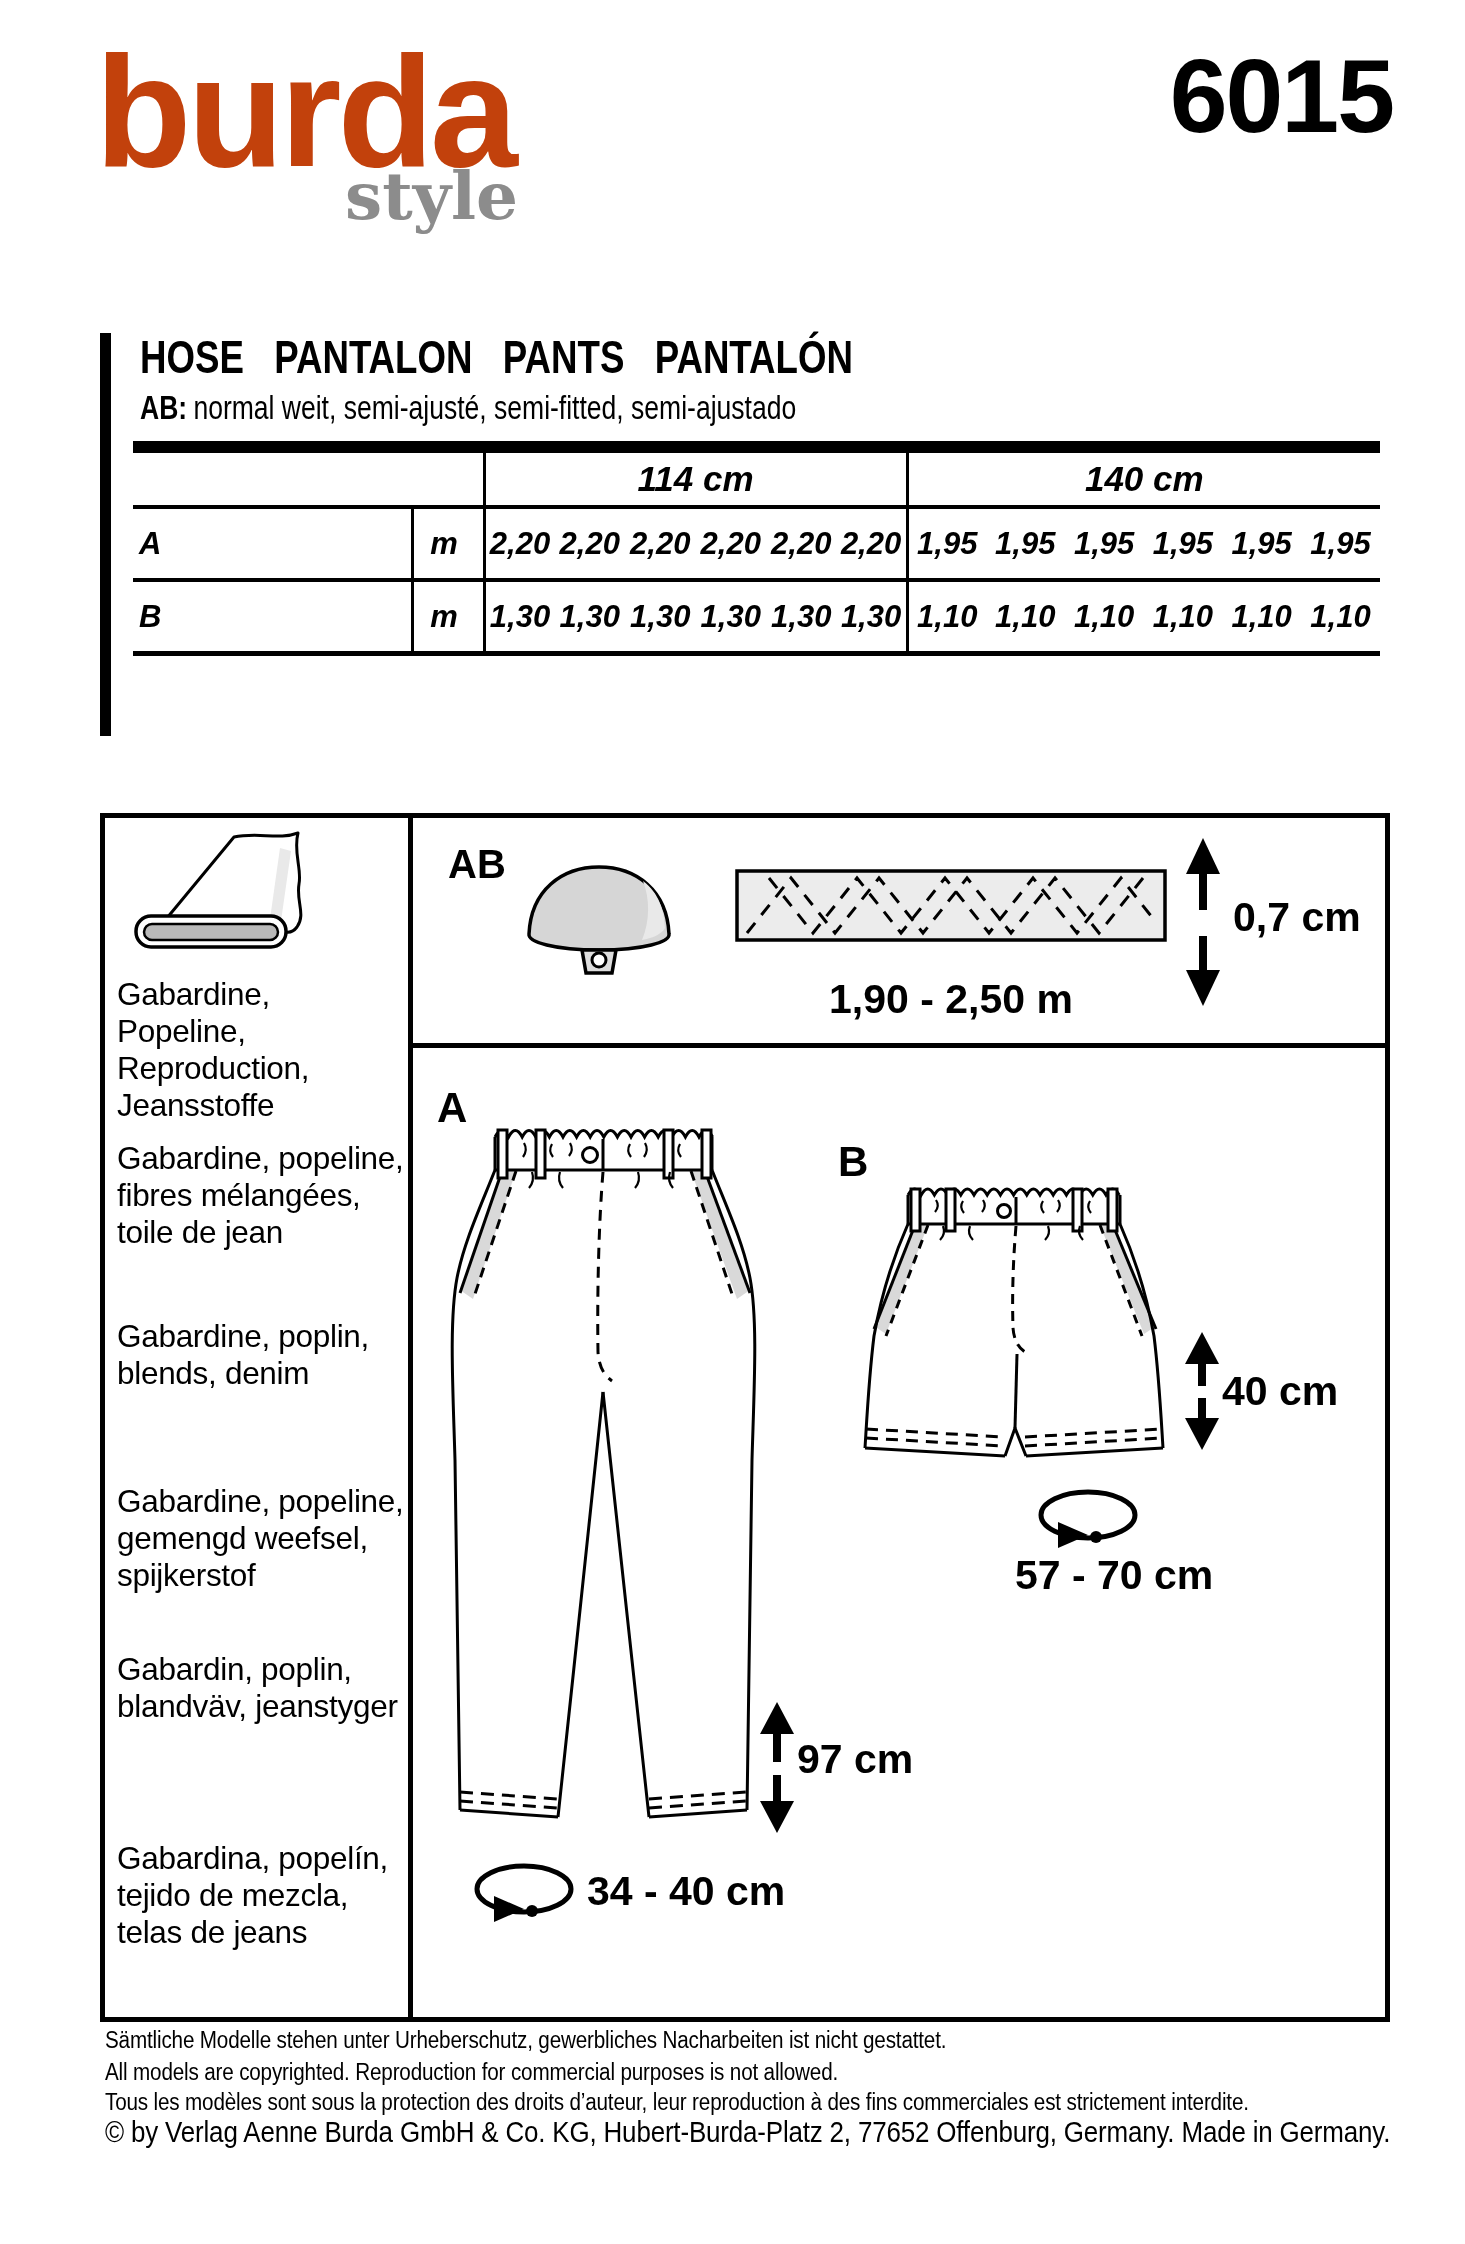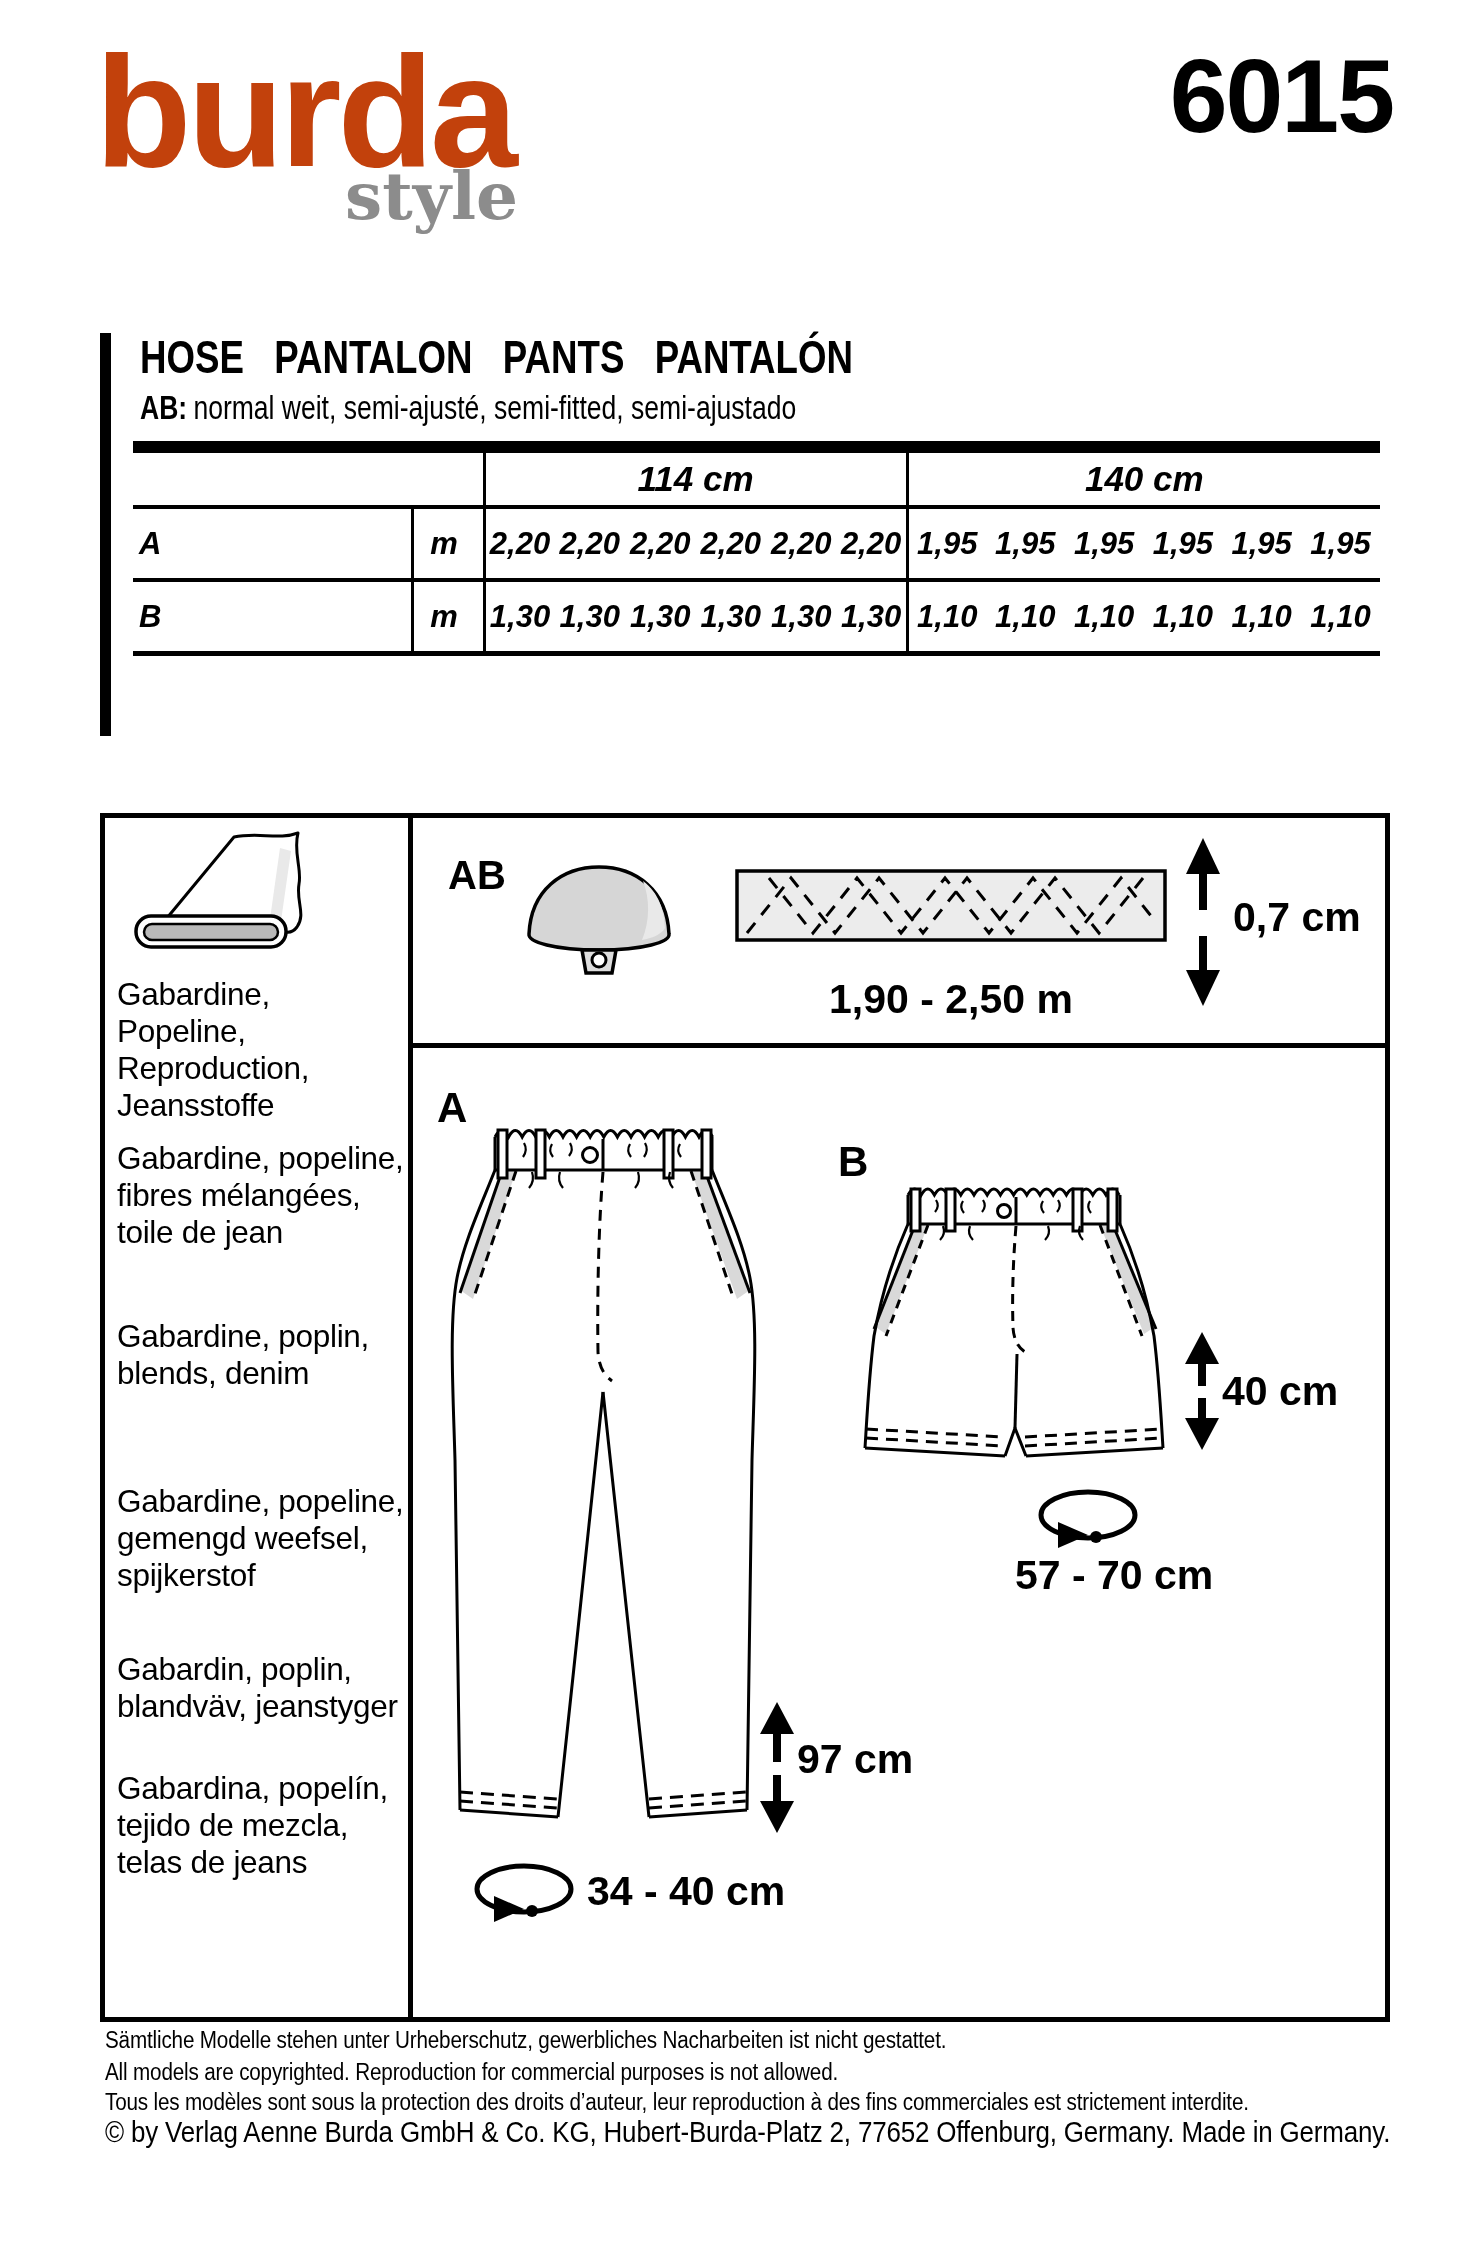--- a/index.html
+++ b/index.html
@@ -159,27 +159,27 @@
     </div>
     <div class="abs mat-block" style="top:665px;">
       <div>Gabardine, popeline,</div>
       <div>gemengd weefsel,</div>
       <div>spijkerstof</div>
     </div>
     <div class="abs mat-block" style="top:833px;">
       <div>Gabardin, poplin,</div>
       <div>blandväv, jeanstyger</div>
     </div>
-    <div class="abs mat-block" style="top:952px;">
+    <div class="abs mat-block" style="top:1022px;">
       <div>Gabardina, popelín,</div>
       <div>tejido de mezcla,</div>
       <div>telas de jeans</div>
     </div>
 
-    <div class="abs view-label" style="left:343px; top:24px; font-size:40px;margin-top:11px;">AB</div>
+    <div class="abs view-label" style="left:343px; top:24px; font-size:40px;">AB</div>
 
     <svg class="abs" style="left:418px; top:42px;" width="152" height="124" viewBox="0 0 152 124">
       <path d="M6,74 C8,30 39,7 76,7 C113,7 144,30 146,74 C147,82 121,90 76,90 C31,90 5,82 6,74 Z" fill="#d6d6d6" stroke="#000" stroke-width="3.5"></path>
       <path d="M120,21 C136,33 141,50 142,68 C138,75 129,78 119,80 C127,61 127,39 120,21 Z" fill="#e9e9e9"></path>
       <path d="M59,90 L93,90 L89,113 L63,113 Z" fill="#ddd" stroke="#000" stroke-width="3.5"></path>
       <circle cx="76" cy="100" r="7" fill="#fff" stroke="#000" stroke-width="3"></circle>
     </svg>
 
     <svg class="abs" style="left:630px; top:51px;" width="432" height="73" viewBox="0 0 432 73">
       <rect x="2" y="2" width="428" height="69" fill="#ececec" stroke="#000" stroke-width="3.5"></rect>

